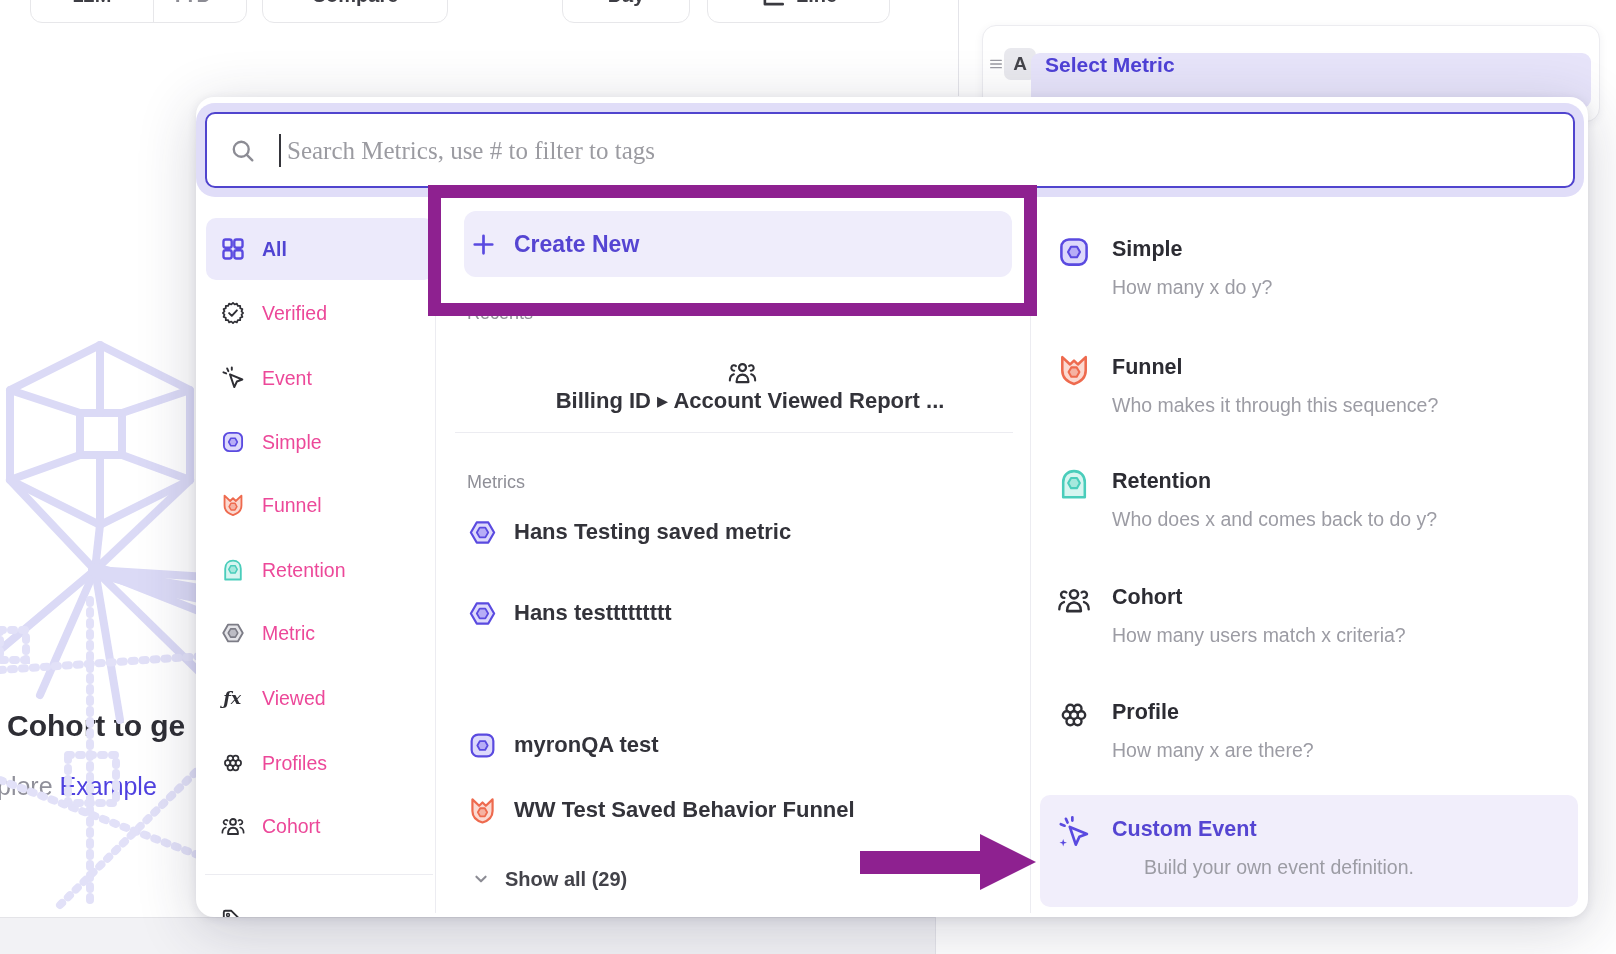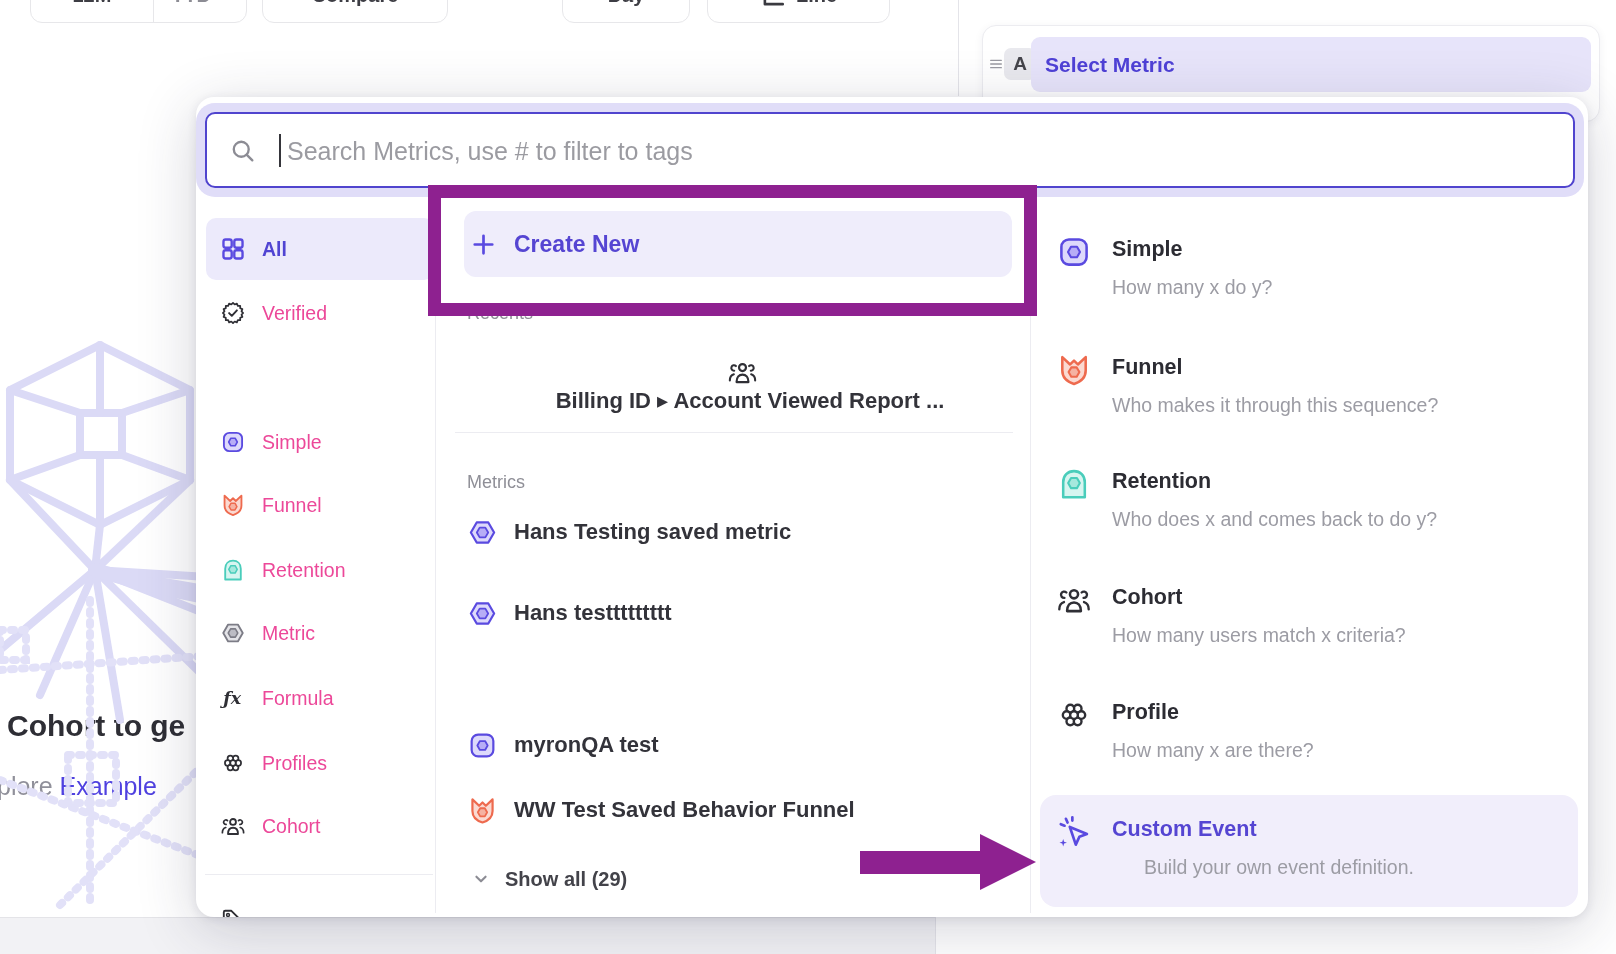--- a/index.html
+++ b/index.html
@@ -12,37 +12,37 @@
   .tb-btn{position:absolute;top:-32px;height:55px;background:#fff;border:1px solid #e7e7ea;
           border-radius:12px;display:flex;align-items:center;justify-content:center;
           color:#3d3d44;font-size:20px;font-weight:600;box-sizing:border-box;}
   .tb-group{position:absolute;top:-32px;height:55px;background:#fff;border:1px solid #e7e7ea;
           border-radius:12px;display:flex;box-sizing:border-box;}
   .tb-seg{display:flex;align-items:center;justify-content:center;font-size:20px;font-weight:600;height:100%;}
   .vline{position:absolute;width:1px;background:#e4e4e9;}
   .bottom-band{position:absolute;left:0;top:917px;width:935px;height:37px;background:#f2f2f5;border-top:1px solid #e4e4e8;}
   .metric-card{position:absolute;left:982px;top:25px;width:616px;height:95px;background:#fff;
                border:1px solid #ececf0;border-radius:14px;box-shadow:0 2px 10px rgba(30,30,60,.06);z-index:4;}
-  .sel-pill{position:absolute;left:48px;top:11px;width:560px;height:55px;background:#e7e4fa;border-radius:9px;
-            display:flex;align-items:center;padding-left:14px;box-sizing:border-box;
+  .sel-pill{position:absolute;left:48px;top:27px;width:560px;height:55px;background:#e7e4fa;border-radius:9px;
+            display:flex;align-items:flex-start;padding-left:14px;box-sizing:border-box;
             color:#4f41d6;font-size:21px;font-weight:700;}
   .a-badge{position:absolute;left:21px;top:22px;width:32px;height:32px;background:#e9e9ee;border-radius:7px;
            display:flex;align-items:center;justify-content:center;color:#44444a;font-size:19px;font-weight:700;}
   .bg-head{position:absolute;left:7px;top:709px;font-size:30px;font-weight:700;color:#2e2e35;}
   .bg-sub{position:absolute;left:-3px;top:772px;font-size:25px;color:#90909a;}
   .bg-sub .lnk{color:#4f41e0;font-weight:500;}
 
   
   .modal{position:absolute;left:196px;top:97px;width:1392px;height:820px;background:#fff;border-radius:18px;
          box-shadow:0 12px 60px rgba(40,40,70,.20), 0 2px 10px rgba(40,40,70,.10);z-index:20;overflow:hidden;}
   .search-box{position:absolute;left:9px;top:15px;width:1370px;height:76px;background:#fff;
               border:2px solid #5044ce;border-radius:10px;box-sizing:border-box;
               box-shadow:0 0 0 9px #e0ddf8;}
   .search-box input{position:absolute;left:78px;top:0;width:1270px;height:72px;border:none;outline:none;
-              font-size:25px;color:#3a3a40;font-family:Liberation Sans, sans-serif;background:transparent;}
+              font-size:25px;color:#3a3a40;font-family:Liberation Serif, serif;background:transparent;}
   .search-box input::placeholder{color:#9b9ba1;}
   .search-ic{position:absolute;left:22px;top:23px;}
   .caret{position:absolute;left:72px;top:20px;width:2px;height:33px;background:#35353b;}
 
   .side-row{position:absolute;left:10px;width:226px;height:52px;display:flex;align-items:center;cursor:pointer;}
   .side-row .lbl{margin-left:16px;font-size:19.5px;font-weight:500;color:#ec4899;}
   .side-row.sel{background:#eceafb;border-radius:10px;left:10px;width:228px;height:62px;}
   .side-row.sel .lbl{color:#5044d2;font-weight:600;}
   .hdivider{position:absolute;height:1px;background:#ececf1;}
 
@@ -52,21 +52,21 @@
   .sec-head{position:absolute;left:271px;font-size:18px;font-weight:500;color:#8f8f97;}
   .mid-row{position:absolute;left:271px;width:550px;height:48px;display:flex;align-items:center;cursor:pointer;}
   .mid-row .lbl{margin-left:16px;font-size:22px;font-weight:600;color:#33333a;white-space:nowrap;}
   .show-all{position:absolute;left:274px;width:250px;height:40px;display:flex;align-items:center;cursor:pointer;}
   .show-all .lbl{margin-left:13px;font-size:20px;font-weight:600;color:#43434a;}
 
   .type-row{position:absolute;left:844px;width:538px;cursor:pointer;}
   .type-row .t{position:absolute;left:72px;top:0;font-size:21.5px;font-weight:700;color:#2c2c33;white-space:nowrap;}
   .type-row .d{position:absolute;left:72px;top:39px;font-size:19.5px;font-weight:400;color:#9c9ca4;white-space:nowrap;}
   .type-row .ic{position:absolute;left:16px;top:-3px;}
-  .type-row.hl{background:#f1eefb;border-radius:16px;}
+  .type-row.hl{background:#f1eefb;border-radius:10px;}
   .type-row.hl .t{color:#5545d2;}
 
   
   .ann-box{position:absolute;left:428px;top:185px;width:609px;height:131px;border:13px solid #8e2190;
            box-sizing:border-box;z-index:60;pointer-events:none;}
   .ann-tail{position:absolute;left:860px;top:851px;width:122px;height:23px;background:#8e2190;z-index:60;pointer-events:none;}
   .ann-head{position:absolute;left:980px;top:834px;width:0;height:0;z-index:60;pointer-events:none;
             border-left:56px solid #8e2190;border-top:28px solid transparent;border-bottom:28px solid transparent;}
 </style>
 </head>
@@ -192,20 +192,29 @@
       </div>
     <div class="side-row" style="top:190px;">
       <span class="ic" style="margin-left:14px;">
           <svg width="26" height="26" viewBox="0 0 24 24" fill="none" xmlns="http://www.w3.org/2000/svg">
             <polygon points="21.40,12.00 19.85,13.56 20.68,15.60 18.65,16.44 18.65,18.65 16.44,18.65 15.60,20.68 13.56,19.85 12.00,21.40 10.44,19.85 8.40,20.68 7.56,18.65 5.35,18.65 5.35,16.44 3.32,15.60 4.15,13.56 2.60,12.00 4.15,10.44 3.32,8.40 5.35,7.56 5.35,5.35 7.56,5.35 8.40,3.32 10.44,4.15 12.00,2.60 13.56,4.15 15.60,3.32 16.44,5.35 18.65,5.35 18.65,7.56 20.68,8.40 19.85,10.44" stroke="#2f2f35" stroke-width="1.6" stroke-linejoin="round" fill="none"></polygon>
           <polyline points="8.4,12.1 10.9,14.6 15.6,9.6" stroke="#2f2f35" stroke-width="1.8" stroke-linecap="round" stroke-linejoin="round" fill="none"></polyline>
           </svg>
         </span>
       <span class="lbl">Verified</span>
       </div>
+    <div class="side-row" style="top:255px;">
+      <span class="ic" style="margin-left:14px;">
+          <svg width="26" height="26" viewBox="0 0 24 24" fill="none" xmlns="http://www.w3.org/2000/svg">
+            <path d="M9.2 8.6 L20.6 13.4 L15.6 15.2 L13.2 20.4 Z" stroke="#2f2f35" stroke-width="1.8" stroke-linejoin="round" fill="none"></path>
+           <path d="M6.6 3.2 L7.7 5.7 M3.2 6.8 L5.7 7.8 M10.9 2.2 L10.9 4.4" stroke="#2f2f35" stroke-width="1.8" stroke-linecap="round"></path>
+          </svg>
+        </span>
+      <span class="lbl">Event</span>
+      </div>
     <div class="side-row" style="top:319px;">
       <span class="ic" style="margin-left:14px;">
           <svg width="26" height="26" viewBox="0 0 24 24" fill="none" xmlns="http://www.w3.org/2000/svg">
             <rect x="3.6" y="3.6" width="16.8" height="16.8" rx="5" fill="#ddd9fb" stroke="#5a4ae0" stroke-width="1.7"></rect>
             <polygon points="8.00,12.00 10.00,8.54 14.00,8.54 16.00,12.00 14.00,15.46 10.00,15.46" fill="#b7adf6" stroke="#5a4ae0" stroke-width="1.4" stroke-linejoin="round"></polygon>
           </svg>
         </span>
       <span class="lbl">Simple</span>
       </div>
     <div class="side-row" style="top:382px;">
@@ -234,21 +243,21 @@
           </svg>
         </span>
       <span class="lbl">Metric</span>
       </div>
     <div class="side-row" style="top:575px;">
       <span class="ic" style="margin-left:14px;">
           <svg width="26" height="26" viewBox="0 0 24 24" fill="none" xmlns="http://www.w3.org/2000/svg">
             <text x="3" y="17.5" font-size="16" font-style="italic" font-weight="600" font-family="'DejaVu Serif',serif" fill="#2f2f35">ƒx</text>
           </svg>
         </span>
-      <span class="lbl">Formula</span>
+      <span class="lbl">Viewed</span>
       </div>
     <div class="side-row" style="top:640px;">
       <span class="ic" style="margin-left:14px;">
           <svg width="26" height="26" viewBox="0 0 24 24" fill="none" xmlns="http://www.w3.org/2000/svg">
             <circle cx="14.45" cy="7.76" r="2.55" stroke="#2f2f35" stroke-width="1.6" fill="#fff"></circle>
             <circle cx="9.55" cy="7.76" r="2.55" stroke="#2f2f35" stroke-width="1.6" fill="#fff"></circle>
             <circle cx="7.10" cy="12.00" r="2.55" stroke="#2f2f35" stroke-width="1.6" fill="#fff"></circle>
             <circle cx="9.55" cy="16.24" r="2.55" stroke="#2f2f35" stroke-width="1.6" fill="#fff"></circle>
             <circle cx="14.45" cy="16.24" r="2.55" stroke="#2f2f35" stroke-width="1.6" fill="#fff"></circle>
             <circle cx="16.90" cy="12.00" r="2.55" stroke="#2f2f35" stroke-width="1.6" fill="#fff"></circle>

